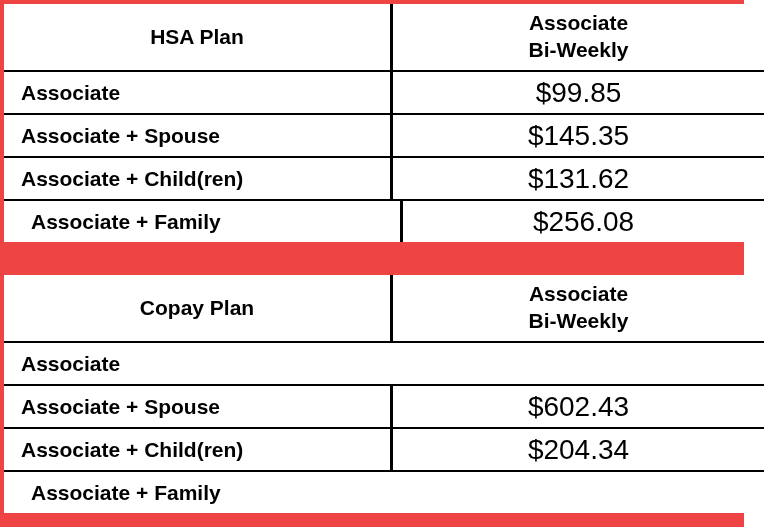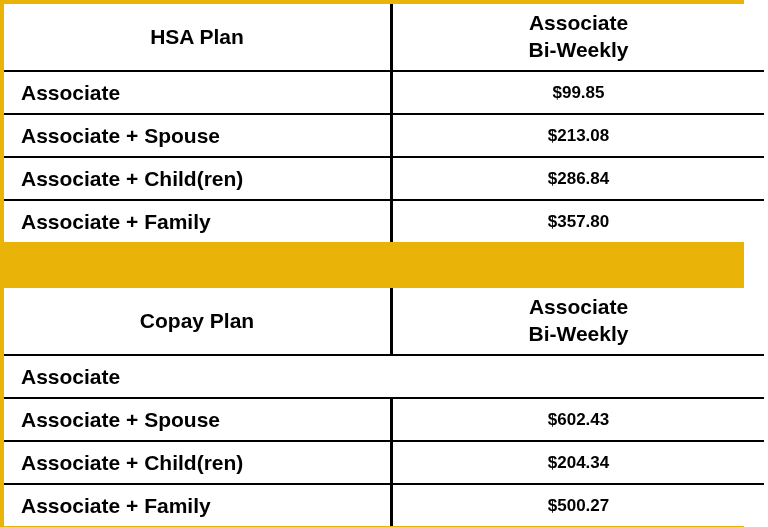--- a/index.html
+++ b/index.html
@@ -3,40 +3,41 @@
 <meta charset="utf-8">
 <style>
   html, body {
     margin: 0;
     padding: 0;
     font-family: "Liberation Sans", sans-serif;
   }
   .canvas {
     width: 744px;
     height: 527px;
-    background: #eab308;
+    background: #ef4444;
     box-sizing: border-box;
     padding: 4px 4px 0 4px;
     display: flex;
     flex-direction: column;
   }
   .rate-table {
     background: #ffffff;
     width: 760px;
   }
   .rate-table + .rate-table {
-    margin-top: 46px; 
+    margin-top: 33px; 
   }
   .row {
     display: grid;
     grid-template-columns: 386px 1fr;
     border-bottom: 2px solid #000000;
   }
   .row:last-child {
     border-bottom: none;
+    padding-left: 10px;
   }
   .header-row {
     height: 66px;
   }
   .data-row {
     height: 41px;
   }
   .cell {
     display: flex;
     align-items: center;
@@ -60,22 +61,22 @@
     font-weight: bold;
     font-size: 21px;
     line-height: 1.28;
   }
   .label-cell {
     padding-left: 17px;
     font-weight: bold;
     font-size: 21px;
   }
   .value-cell {
-    font-weight: bold;
-    font-size: 17px;
+    font-weight: normal;
+    font-size: 28px;
   }
 </style>
 </head>
 <body>
 
 <div class="canvas">
 
   <section class="rate-table">
     <div class="row header-row">
       <div class="cell plan-header-cell">HSA Plan</div>
@@ -83,29 +84,29 @@
         <span>Associate</span>
         <span>Bi-Weekly</span>
       </div>
     </div>
     <div class="row data-row">
       <div class="cell label-cell">Associate</div>
       <div class="cell amount-col value-cell">$99.85</div>
     </div>
     <div class="row data-row">
       <div class="cell label-cell">Associate + Spouse</div>
-      <div class="cell amount-col value-cell">$213.08</div>
+      <div class="cell amount-col value-cell">$145.35</div>
     </div>
     <div class="row data-row">
       <div class="cell label-cell">Associate + Child(ren)</div>
-      <div class="cell amount-col value-cell">$286.84</div>
+      <div class="cell amount-col value-cell">$131.62</div>
     </div>
     <div class="row data-row">
       <div class="cell label-cell">Associate + Family</div>
-      <div class="cell amount-col value-cell">$357.80</div>
+      <div class="cell amount-col value-cell">$256.08</div>
     </div>
   </section>
 
   <section class="rate-table">
     <div class="row header-row">
       <div class="cell plan-header-cell">Copay Plan</div>
       <div class="cell amount-col amount-header-cell">
         <span>Associate</span>
         <span>Bi-Weekly</span>
       </div>
@@ -116,17 +117,16 @@
     <div class="row data-row">
       <div class="cell label-cell">Associate + Spouse</div>
       <div class="cell amount-col value-cell">$602.43</div>
     </div>
     <div class="row data-row">
       <div class="cell label-cell">Associate + Child(ren)</div>
       <div class="cell amount-col value-cell">$204.34</div>
     </div>
     <div class="row data-row">
       <div class="cell label-cell">Associate + Family</div>
-      <div class="cell amount-col value-cell">$500.27</div>
     </div>
   </section>
 
 </div>
 
 </body></html>

